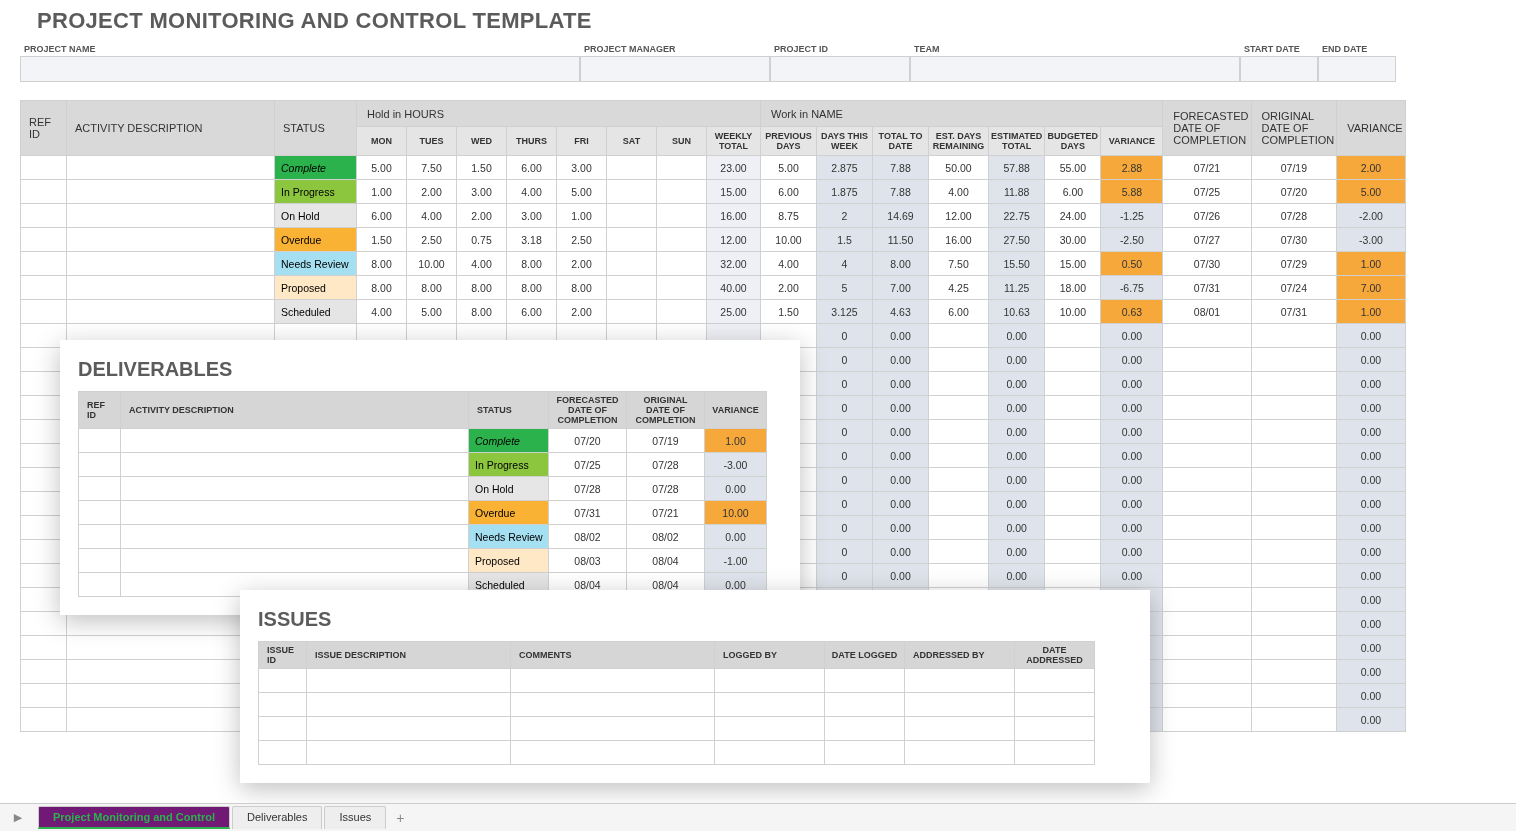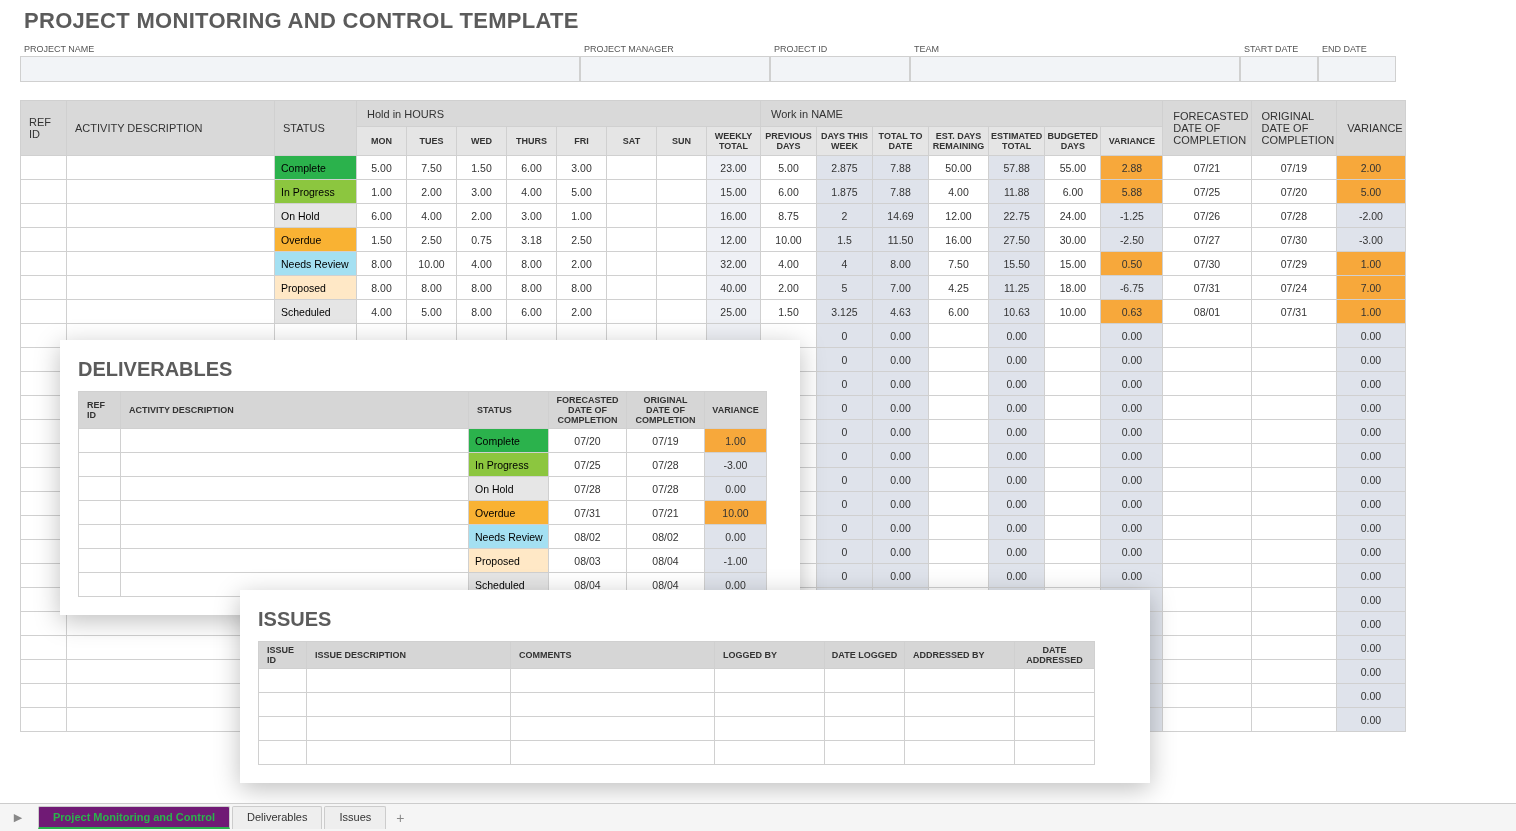--- a/index.html
+++ b/index.html
@@ -10,32 +10,32 @@
   color: #333;
   width: 1516px;
   height: 831px;
   position: relative;
   overflow: hidden;
 }
 .title {
   font-size: 22px;
   font-weight: bold;
   color: #5b5b5b;
-  padding: 8px 20px 4px 24px;
+  padding: 8px 20px 4px 37px;
   letter-spacing: 0.3px;
 }
 .project-info {
   display: flex;
   padding: 0 20px;
   gap: 0;
 }
 .info-col { display: flex; flex-direction: column; }
 .info-label {
   font-size: 9px;
-  font-weight: normal;
+  font-weight: bold;
   color: #555;
   padding: 6px 4px 2px 4px;
   text-align: left;
 }
 .info-box {
   background: #f2f4f7;
   border: 1px solid #d0d0d0;
   height: 26px;
 }
 .hint {
@@ -66,21 +66,21 @@
   padding-left: 10px;
   font-size: 11px;
   font-weight: normal;
   height: 26px;
 }
 .left-header { text-align: left !important; padding-left: 8px !important; }
 .shaded { background: #dfe3eb; }
 .shaded-lt { background: #eef0f5; }
 
 .status-cell { text-align: left; padding-left: 6px; font-size: 10.5px; height: 22px; border: 1px solid #d0d0d0; }
-.st-complete { background:#2bb24c; color:#000; }
+.st-complete { background:#2bb24c; color:#000;font-style:italic; }
 .st-inprogress { background:#8cc63f; color:#000; }
 .st-onhold { background:#e6e6e6; color:#000; }
 .st-overdue { background:#f9b233; color:#000; }
 .st-needsreview { background:#a4e0f2; color:#000; }
 .st-proposed { background:#ffe8c6; color:#000; }
 .st-scheduled { background:#e5e5e5; color:#000; }
 .var-pos { background:#f7a83b; }
 .card {
   position: absolute;
   background: #fff;

